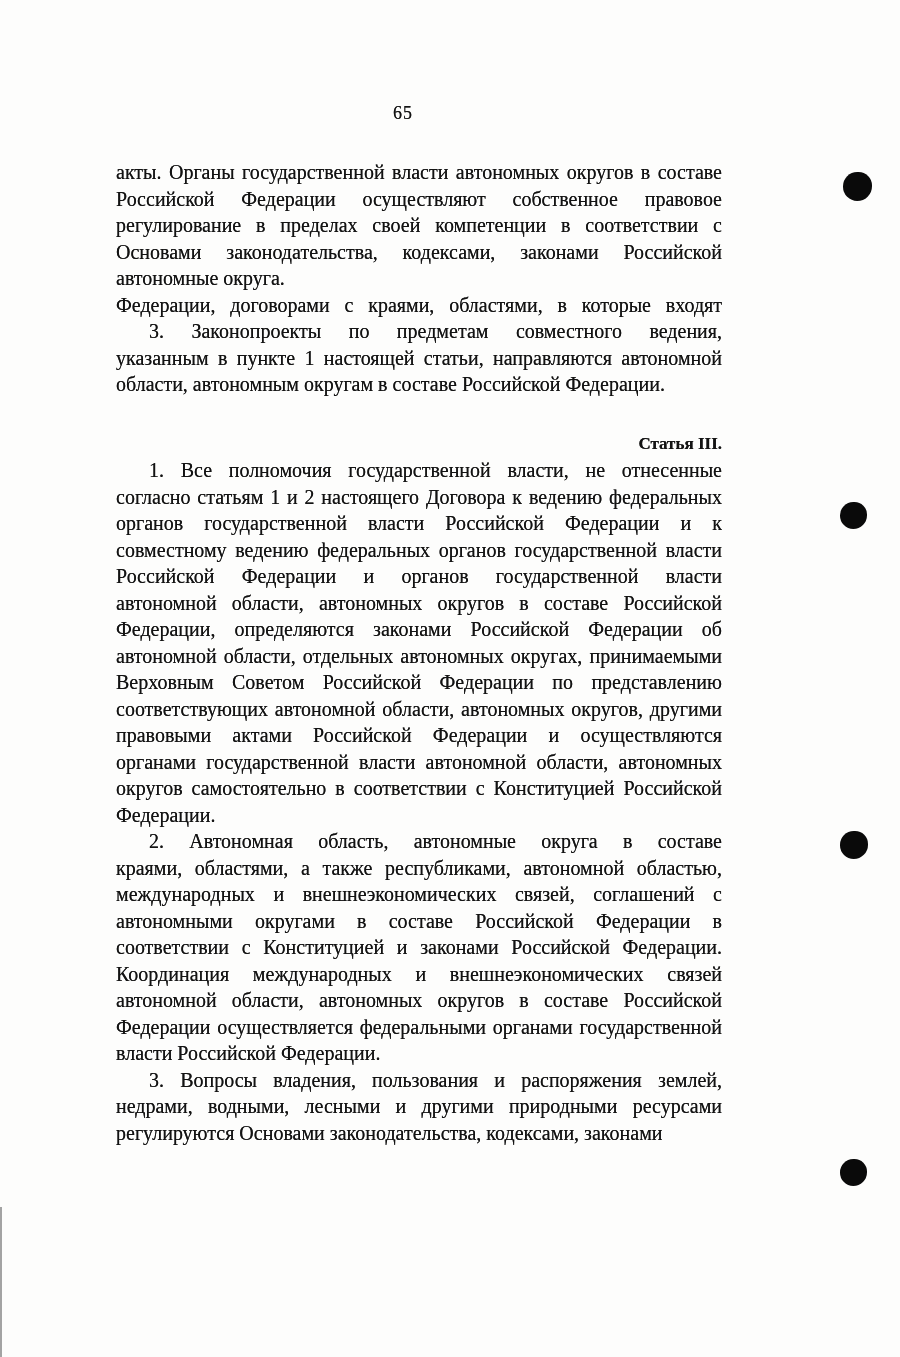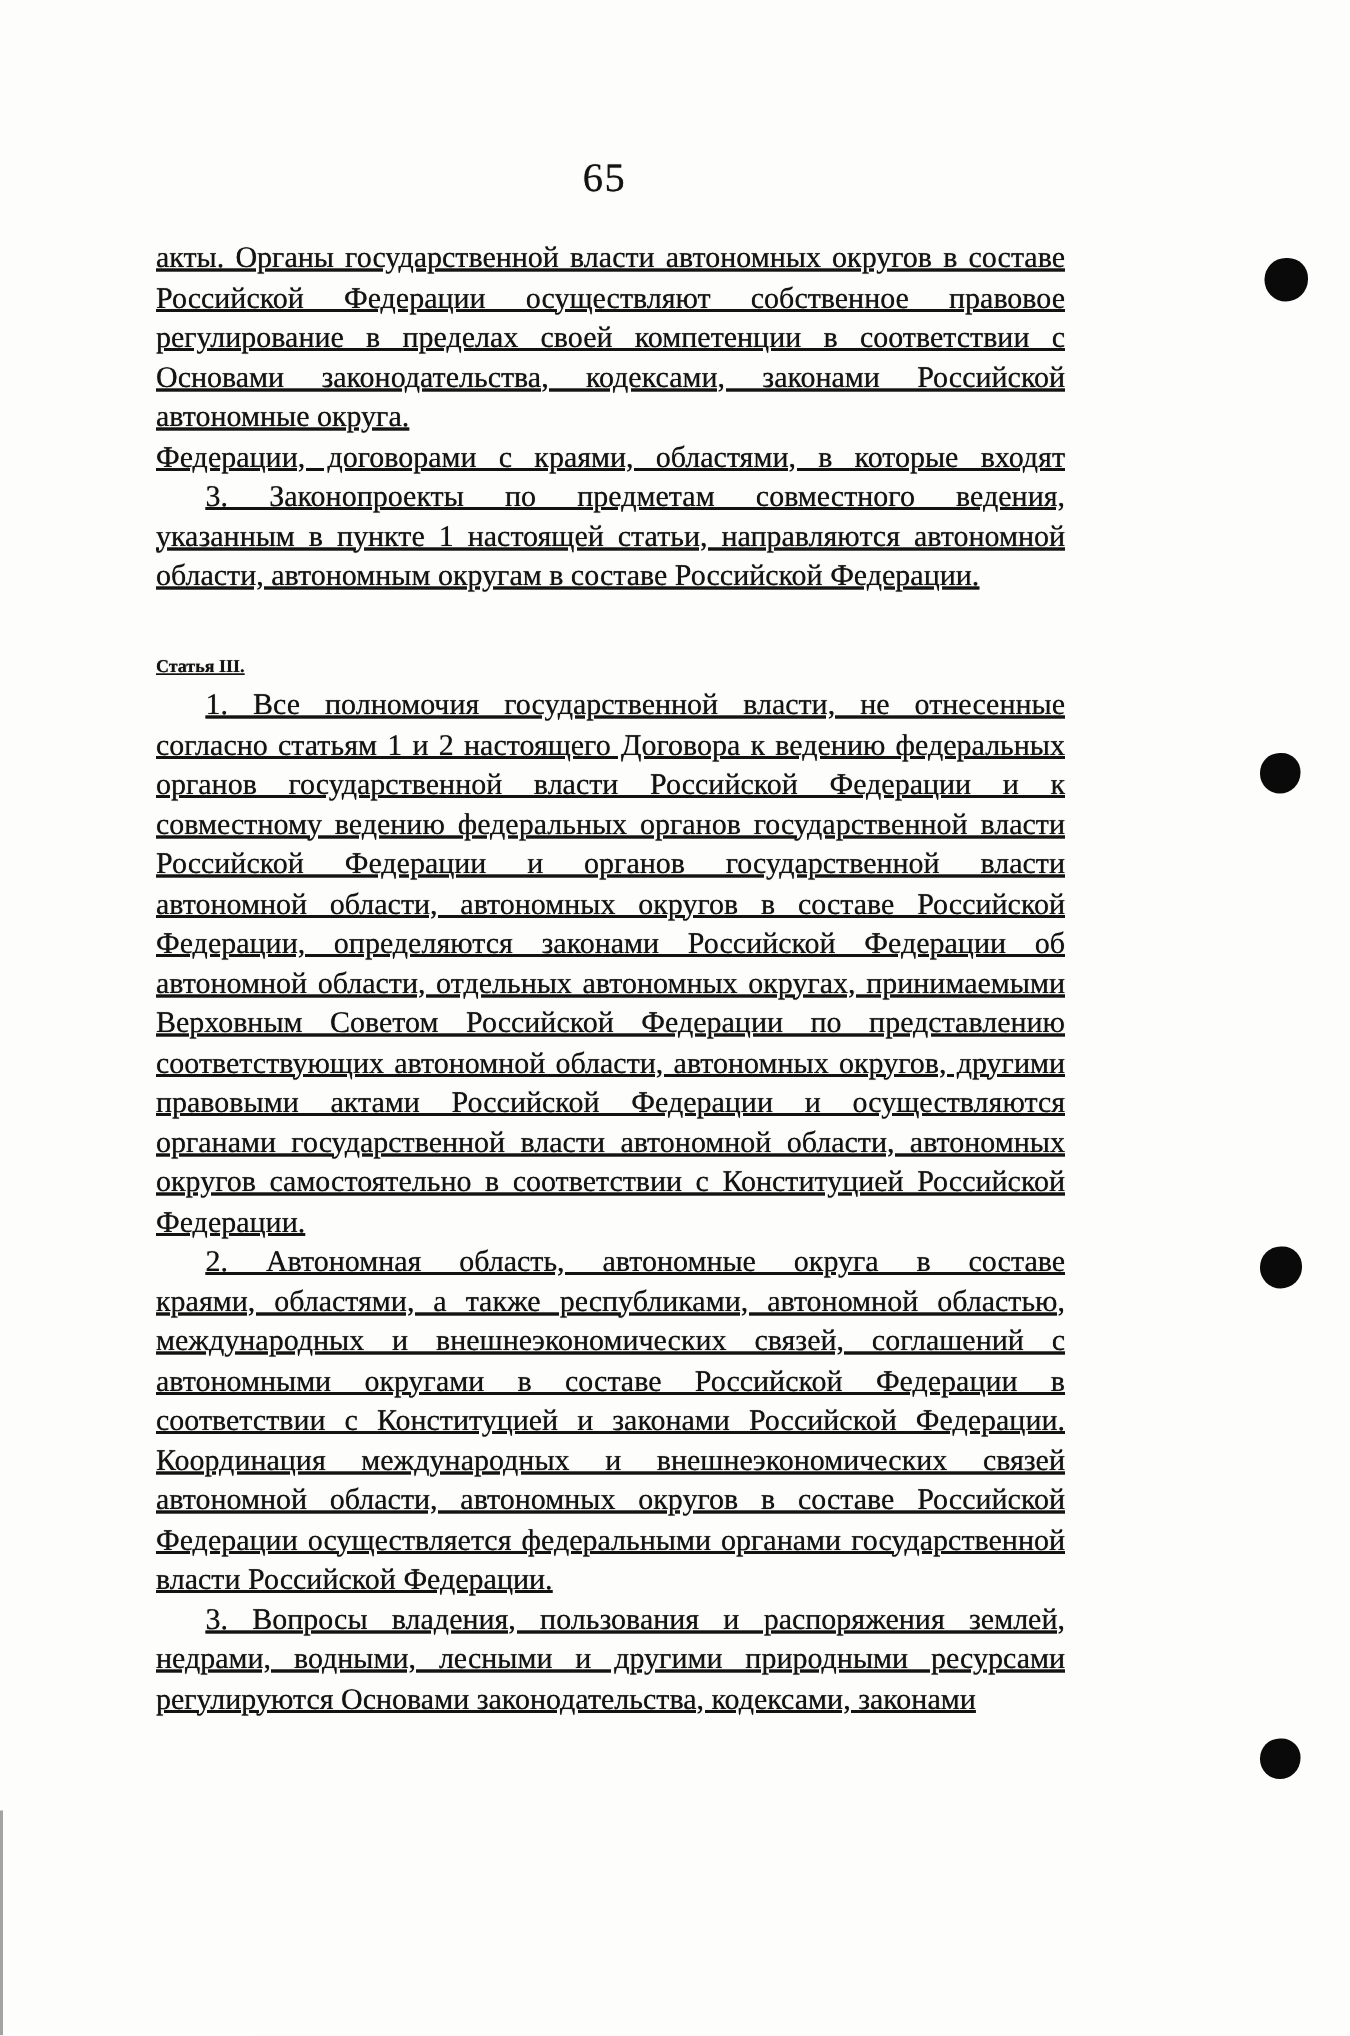--- a/index.html
+++ b/index.html
@@ -15,51 +15,50 @@
     font-family: "Liberation Serif", serif;
     color: #131313;
     overflow: hidden;
   }
   .page-number {
     position: absolute;
     top: 103px;
     left: 100px;
     width: 606px;
     text-align: center;
-    font-size: 27px;
+    font-size: 18px;
     letter-spacing: 1px;
     text-shadow: 0 0 0.5px rgba(10,10,10,0.8);
   }
   .textblock {
     position: absolute;
     top: 159px;
-    left: 104px;
+    left: 116px;
     width: 606px;
     font-size: 20px;
     line-height: 26.5px;
     text-shadow: 0 0 0.5px rgba(10,10,10,0.8);
-    text-decoration: underline;
   }
   .paragraph { margin: 0; }
   .line {
     text-align: justify;
     text-align-last: justify;
     -moz-text-align-last: justify;
     white-space: normal;
   }
   .line.last {
     text-align-last: left;
     -moz-text-align-last: left;
   }
   .line.first-indent { text-indent: 33px; }
   .heading {
     font-weight: bold;
-    text-align: left;
+    text-align: right;
     margin-top: 33px;
-    font-size: 12px;
+    font-size: 17px;
   }
   .hole {
     position: absolute;
     background: #0a0a0a;
     border-radius: 50% 47% 52% 50%;
   }
   .edge-mark {
     position: absolute;
     opacity: 0.5;
   }

